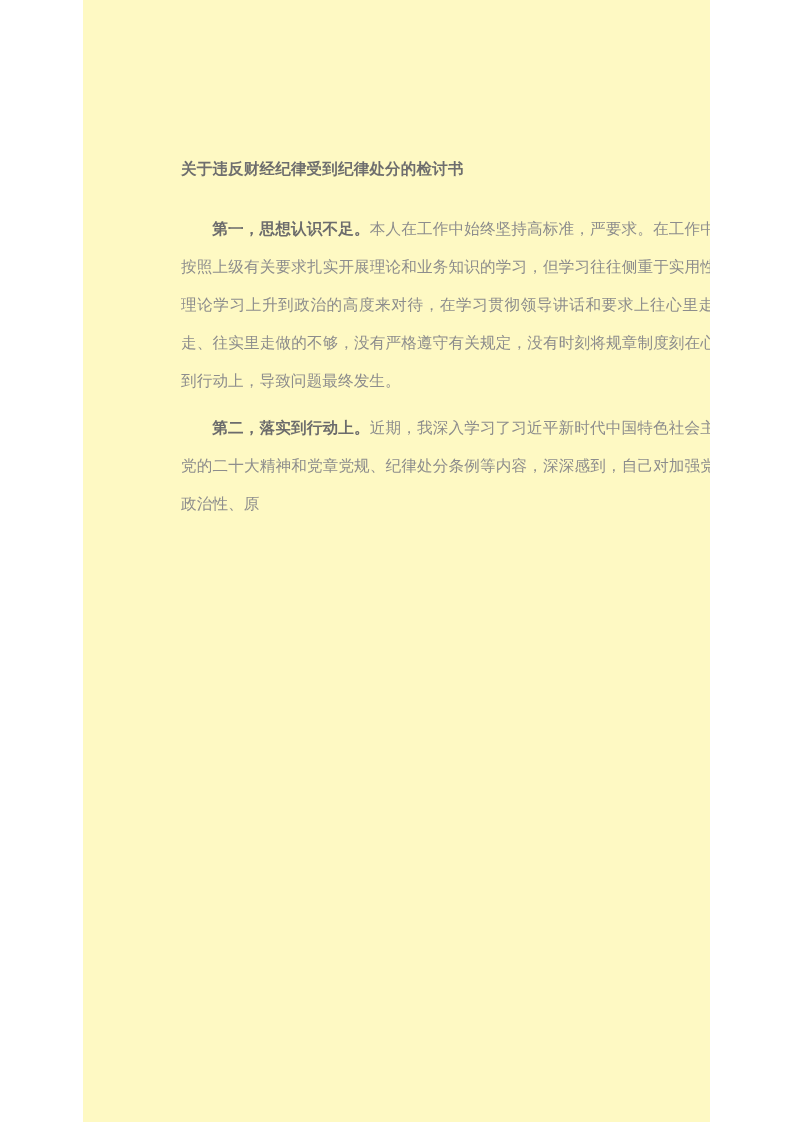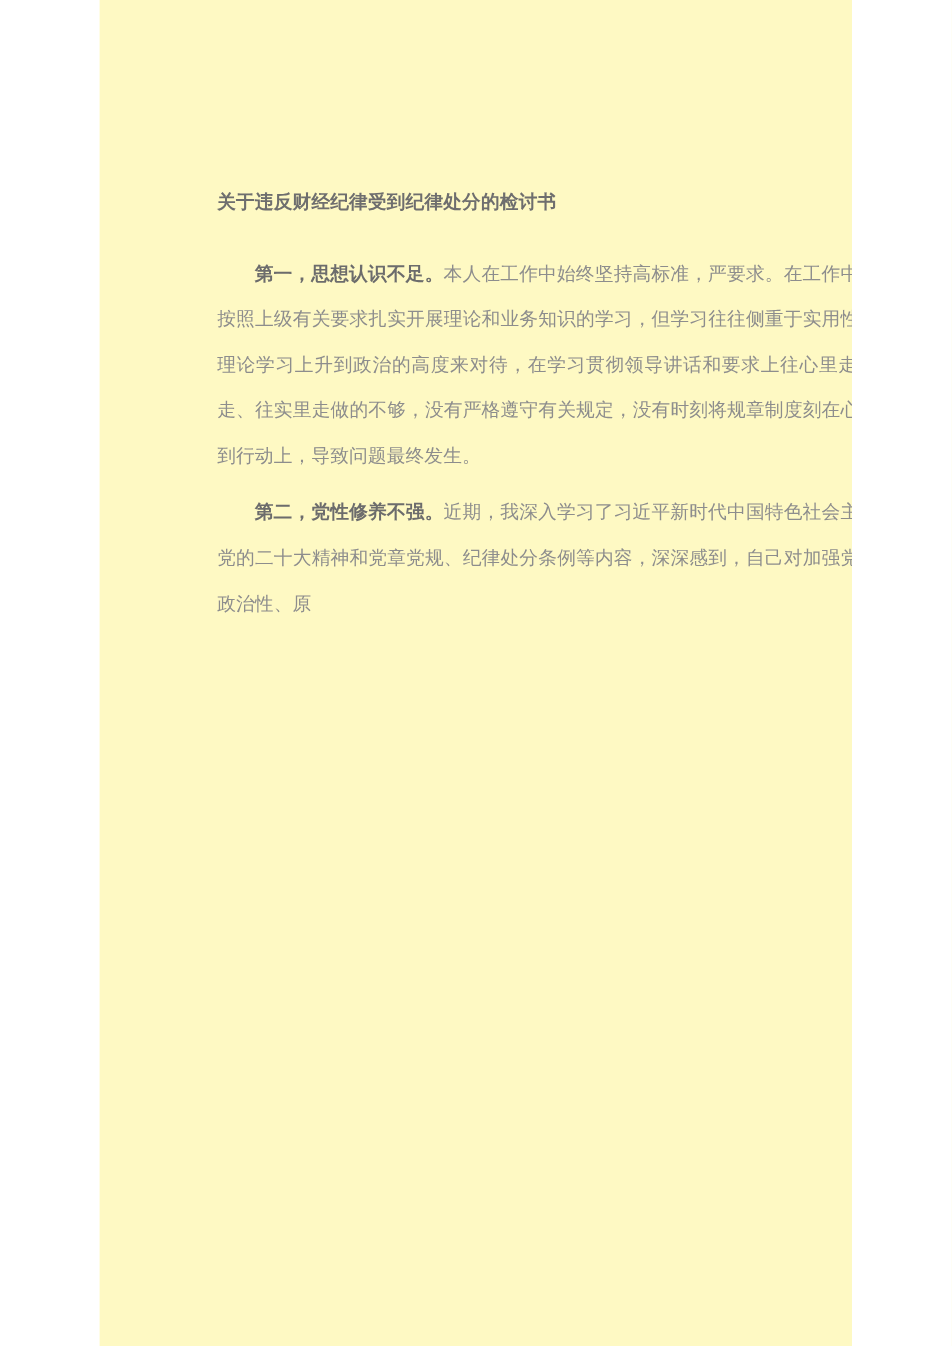--- a/index.html
+++ b/index.html
@@ -70,17 +70,17 @@
 <div id="page">
 
   <div id="doc-body">
 
     <h1 class="doc-title">关于违反财经纪律受到纪律处分的检讨书</h1>
 
 
 
     <p class="para"><span class="lead">第一，思想认识不足。</span><span class="body">本人在工作中始终坚持高标准，严要求。在工作中能够严格按照上级有关要求扎实开展理论和业务知识的学习，但学习往往侧重于实用性，没有把理论学习上升到政治的高度来对待，在学习贯彻领导讲话和要求上往心里走、往深里走、往实里走做的不够，没有严格遵守有关规定，没有时刻将规章制度刻在心上、落实到行动上，导致问题最终发生。</span></p>
 
-    <p class="para"><span class="lead">第二，党性修养不强。</span><span class="body">近期，我深入学习了习近平新时代中国特色社会主义思想、党的二十大精神和党章党规、纪律处分条例等内容，深深感到，自己对加强党性修养的政治性、原</span></p>
+    <p class="para"><span class="lead">第二，落实到行动上。</span><span class="body">近期，我深入学习了习近平新时代中国特色社会主义思想、党的二十大精神和党章党规、纪律处分条例等内容，深深感到，自己对加强党性修养的政治性、原</span></p>
 
   </div>
 
 </div>
 
 </body></html>

